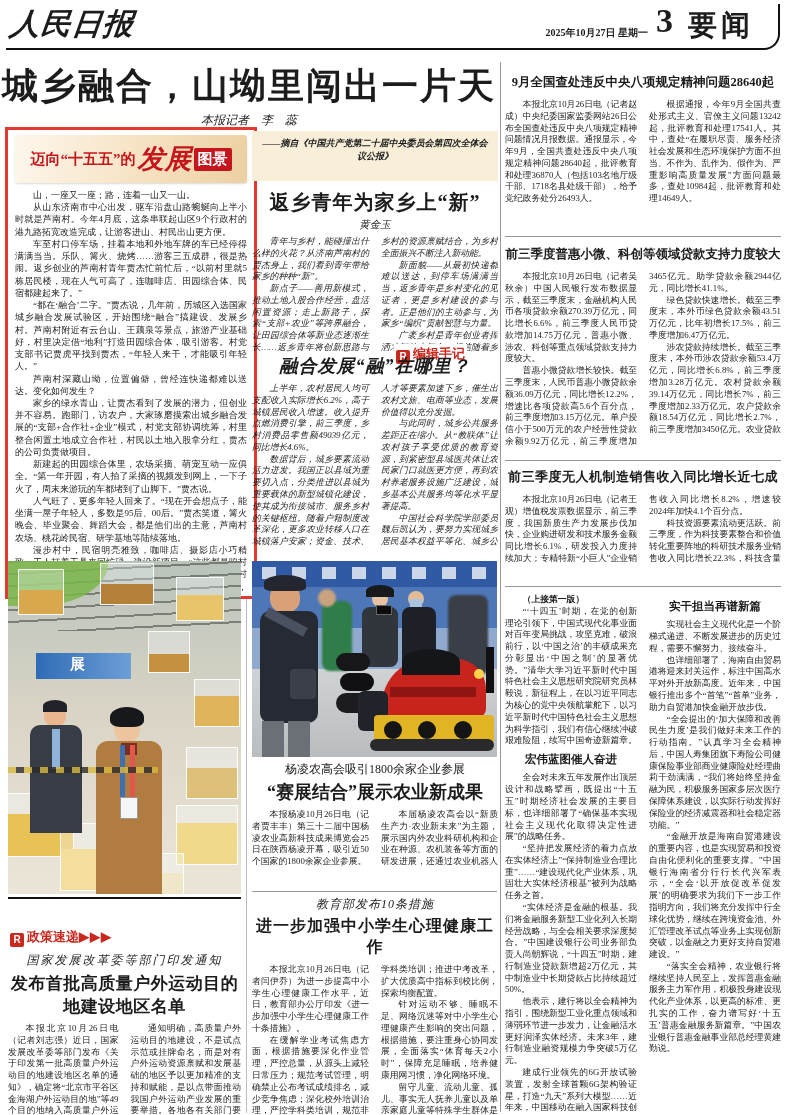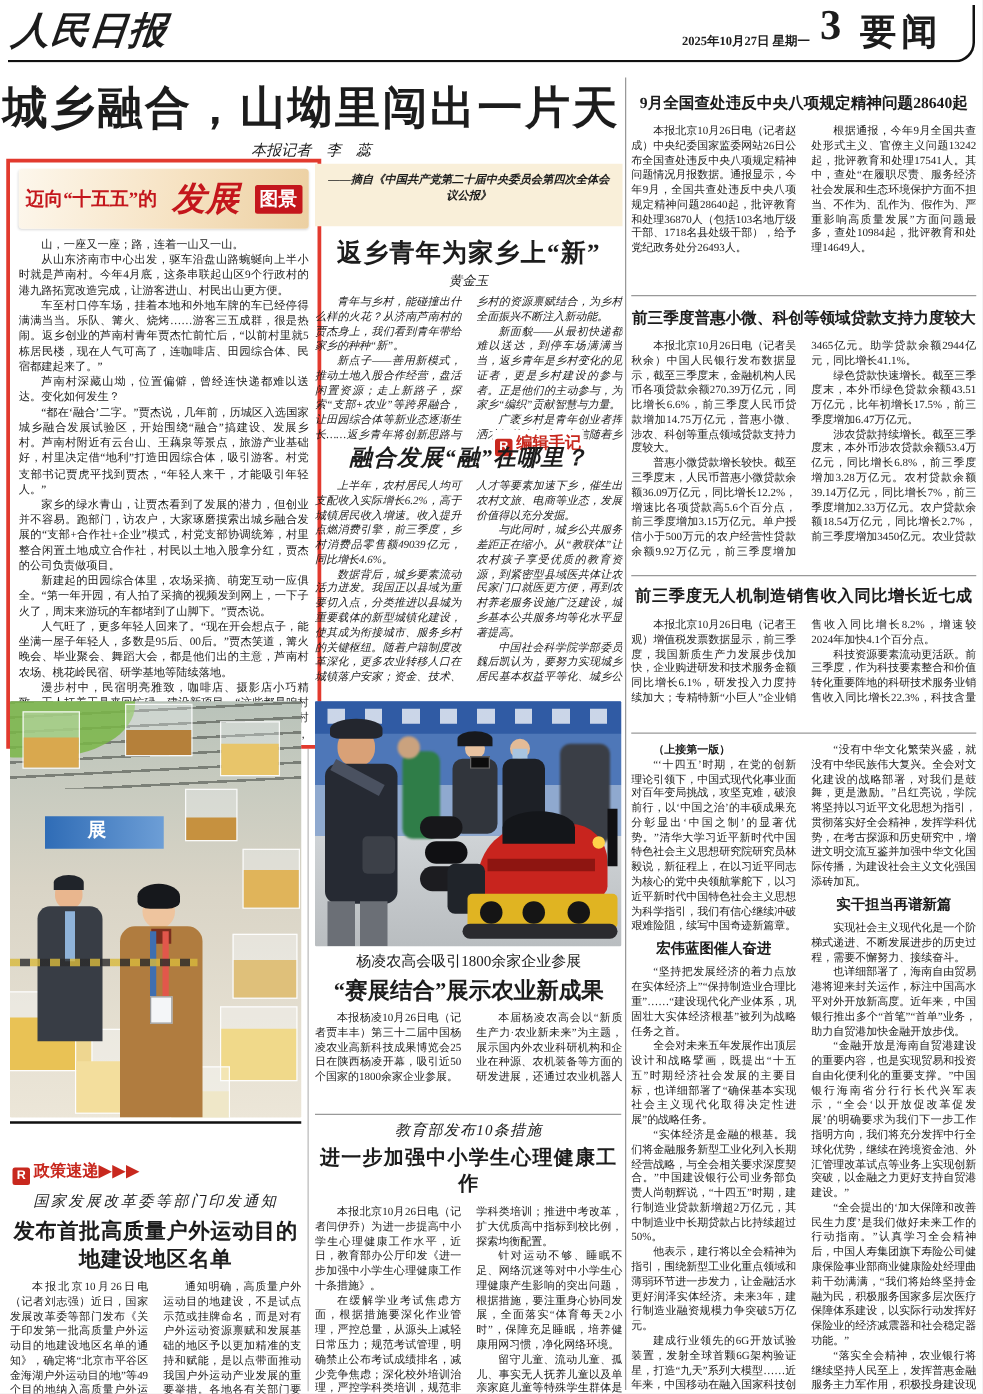--- a/index.html
+++ b/index.html
@@ -30,21 +30,21 @@
   .body .s-b{font-weight:bold;}
   .kaibody p{font-style:italic;}
   .divider{position:absolute;background:#999;}
   
   .redbox{position:absolute;left:5px;top:127px;width:232px;height:456px;border:3px solid #e23a2e;
           padding:5px 7px;box-sizing:content-box;overflow:hidden;background:#fff;}
   .banner{height:48px;background:linear-gradient(100deg,#fdf7ec,#f6e2c2 55%,#ecd0a2);
           display:flex;align-items:center;justify-content:center;border-radius:3px;
           margin-bottom:6px;box-shadow:0 1px 2px rgba(0,0,0,.15);}
   .banner .b1{color:#c4161c;font-weight:bold;font-size:15px;}
-  .banner .b2{color:#c4161c;font-weight:bold;font-style:italic;font-size:27px;margin:0 12px;}
+  .banner .b2{color:#c4161c;font-weight:bold;font-style:italic;font-size:27px;margin:0 2px;}
   .banner .b3{color:#fff;background:#c4161c;font-weight:bold;font-size:15px;padding:2px 4px;border-radius:2px;}
   .redbox .body p{font-size:9px;line-height:1.36;}
   
   .quote{position:absolute;left:252px;top:131px;width:246px;height:50px;background:#f9efd9;
          padding:6px 9px;box-sizing:border-box;overflow:hidden;}
   .quote p{margin:0;font-size:9px;font-style:italic;line-height:1.45;text-indent:2em;text-align:justify;}
   .quote .src{text-align:center;font-weight:bold;text-indent:0;}
   
   .tag{position:absolute;color:#c8281e;font-weight:bold;font-size:13px;background:#fff;padding:1px 2px;
        font-family:"Liberation Sans",sans-serif;white-space:nowrap;margin-top:24px;}
@@ -82,22 +82,22 @@
   <div class="redbox">
     <div class="banner">
       <span class="b1">迈向“十五五”的</span>
       <span class="b2">发展</span>
       <span class="b3">图景</span>
     </div>
     <div class="body">
         <p>山，一座又一座；路，连着一山又一山。</p>
         <p>从山东济南市中心出发，驱车沿盘山路蜿蜒向上半小时就是芦南村。今年4月底，这条串联起山区9个行政村的港九路拓宽改造完成，让游客进山、村民出山更方便。</p>
         <p>车至村口停车场，挂着本地和外地车牌的车已经停得满满当当。乐队、篝火、烧烤……游客三五成群，很是热闹。返乡创业的芦南村青年贾杰忙前忙后，“以前村里就5栋居民楼，现在人气可高了，连咖啡店、田园综合体、民宿都建起来了。”</p>
+        <p>“都在‘融合’二字。”贾杰说，几年前，历城区入选国家城乡融合发展试验区，开始围绕“融合”搞建设、发展乡村。芦南村附近有云台山、王藕泉等景点，旅游产业基础好，村里决定借“地利”打造田园综合体，吸引游客。村党支部书记贾虎平找到贾杰，“年轻人来干，才能吸引年轻人。”</p>
         <p>芦南村深藏山坳，位置偏僻，曾经连快递都难以送达。变化如何发生？</p>
-        <p>“都在‘融合’二字。”贾杰说，几年前，历城区入选国家城乡融合发展试验区，开始围绕“融合”搞建设、发展乡村。芦南村附近有云台山、王藕泉等景点，旅游产业基础好，村里决定借“地利”打造田园综合体，吸引游客。村党支部书记贾虎平找到贾杰，“年轻人来干，才能吸引年轻人。”</p>
         <p>家乡的绿水青山，让贾杰看到了发展的潜力，但创业并不容易。跑部门，访农户，大家琢磨摸索出城乡融合发展的“支部+合作社+企业”模式，村党支部协调统筹，村里整合闲置土地成立合作社，村民以土地入股拿分红，贾杰的公司负责做项目。</p>
         <p>新建起的田园综合体里，农场采摘、萌宠互动一应俱全。“第一年开园，有人拍了采摘的视频发到网上，一下子火了，周末来游玩的车都堵到了山脚下。”贾杰说。</p>
         <p>人气旺了，更多年轻人回来了。“现在开会想点子，能坐满一屋子年轻人，多数是95后、00后。”贾杰笑道，篝火晚会、毕业聚会、舞蹈大会，都是他们出的主意，芦南村农场、桃花岭民宿、研学基地等陆续落地。</p>
         <p>漫步村中，民宿明亮雅致，咖啡店、摄影店小巧精致，工人扛着工具来回忙碌，建设新项目。“这些都是咱村的村民，以前在外打零工，现在回到家门口就业，不出村就能挣钱。”贾杰说，村里家家住楼房，通燃气、装电梯，校车直达村口，面貌一新。</p>
       </div>
   </div>
 
   <div class="quote">
     <p class="src">——摘自《中国共产党第二十届中央委员会第四次全体会议公报》</p>
   </div>
@@ -153,33 +153,32 @@
         <p>本报北京10月26日电（记者王观）增值税发票数据显示，前三季度，我国新质生产力发展步伐加快，企业购进研发和技术服务金额同比增长6.1%，研发投入力度持续加大；专精特新“小巨人”企业销售收入同比增长8.2%，增速较2024年加快4.1个百分点。</p>
         <p>科技资源要素流动更活跃。前三季度，作为科技要素整合和价值转化重要阵地的科研技术服务业销售收入同比增长22.3%，科技含量较高的知识产权密集型产业销售收入同比增长11.5%。</p>
       </div>
   </div>
 
   <div class="art" style="left:505px;top:594px;width:276px;height:518px;display:flex;gap:12px;overflow:hidden;">
     <div class="body" style="width:132px;height:518px;">
         <p class="s-b">（上接第一版）</p>
         <p>“‘十四五’时期，在党的创新理论引领下，中国式现代化事业面对百年变局挑战，攻坚克难，破浪前行，以‘中国之治’的丰硕成果充分彰显出‘中国之制’的显著优势。”清华大学习近平新时代中国特色社会主义思想研究院研究员林毅说，新征程上，在以习近平同志为核心的党中央领航掌舵下，以习近平新时代中国特色社会主义思想为科学指引，我们有信心继续冲破艰难险阻，续写中国奇迹新篇章。</p>
         <h4 class="s-h">宏伟蓝图催人奋进</h4>
+        <p>全会对未来五年发展作出顶层设计和战略擘画，既提出“十五五”时期经济社会发展的主要目标，也详细部署了“确保基本实现社会主义现代化取得决定性进展”的战略任务。</p>
         <p>“坚持把发展经济的着力点放在实体经济上”“保持制造业合理比重”……“建设现代化产业体系，巩固壮大实体经济根基”被列为战略任务之首。</p>
-        <p>全会对未来五年发展作出顶层设计和战略擘画，既提出“十五五”时期经济社会发展的主要目标，也详细部署了“确保基本实现社会主义现代化取得决定性进展”的战略任务。</p>
         <p>“实体经济是金融的根基。我们将金融服务新型工业化列入长期经营战略，与全会相关要求深度契合。”中国建设银行公司业务部负责人尚朝辉说，“十四五”时期，建行制造业贷款新增超2万亿元，其中制造业中长期贷款占比持续超过50%。</p>
         <p>他表示，建行将以全会精神为指引，围绕新型工业化重点领域和薄弱环节进一步发力，让金融活水更好润泽实体经济。未来3年，建行制造业融资规模力争突破5万亿元。</p>
         <p>建成行业领先的6G开放试验装置，发射全球首颗6G架构验证星，打造“九天”系列大模型……近年来，中国移动在融入国家科技创新大局中不断锻造网络领域“大国重器”。</p>
       </div>
     <div class="body" style="width:132px;height:518px;">
-        <p>“没有中华文化繁荣兴盛，就没有中华民族伟大复兴。全会对文化建设的战略部署，对我们是鼓舞，更是激励。”吕红亮说，学院将坚持以习近平文化思想为指引，贯彻落实好全会精神，发挥学科优势，在考古探源和历史研究中，增进文明交流互鉴并加强中华文化国际传播，为建设社会主义文化强国添砖加瓦。</p>
         <h4 class="s-h">实干担当再谱新篇</h4>
         <p>实现社会主义现代化是一个阶梯式递进、不断发展进步的历史过程，需要不懈努力、接续奋斗。</p>
         <p>也详细部署了，海南自由贸易港将迎来封关运作，标注中国高水平对外开放新高度。近年来，中国银行推出多个“首笔”“首单”业务，助力自贸港加快金融开放步伐。</p>
+        <p>“全会提出的‘加大保障和改善民生力度’是我们做好未来工作的行动指南。”认真学习全会精神后，中国人寿集团旗下寿险公司健康保险事业部商业健康险处经理曲莉干劲满满，“我们将始终坚持金融为民，积极服务国家多层次医疗保障体系建设，以实际行动发挥好保险业的经济减震器和社会稳定器功能。”</p>
         <p>“金融开放是海南自贸港建设的重要内容，也是实现贸易和投资自由化便利化的重要支撑。”中国银行海南省分行行长代兴军表示，“全会‘以开放促改革促发展’的明确要求为我们下一步工作指明方向，我们将充分发挥中行全球化优势，继续在跨境资金池、外汇管理改革试点等业务上实现创新突破，以金融之力更好支持自贸港建设。”</p>
-        <p>“全会提出的‘加大保障和改善民生力度’是我们做好未来工作的行动指南。”认真学习全会精神后，中国人寿集团旗下寿险公司健康保险事业部商业健康险处经理曲莉干劲满满，“我们将始终坚持金融为民，积极服务国家多层次医疗保障体系建设，以实际行动发挥好保险业的经济减震器和社会稳定器功能。”</p>
         <p>“落实全会精神，农业银行将继续坚持人民至上，发挥普惠金融服务主力军作用，积极投身建设现代化产业体系，以更高的标准、更扎实的工作，奋力谱写好‘十五五’普惠金融服务新篇章。”中国农业银行普惠金融事业部总经理黄建勤说。</p>
       </div>
   </div>
 
   <div class="photo" style="left:8px;top:561px;width:233px;height:333px;background:linear-gradient(#b9c3ba,#d9d4c6 45%,#ece6d8);">
     <div style="left:0;top:0;width:233px;height:70px;background:repeating-linear-gradient(177deg,#5a5f58 0 2px,transparent 2px 12px);opacity:.7;"></div>
     <div style="left:-20px;top:-25px;width:120px;height:70px;background:#7ab648;border-radius:0 0 60% 20%;opacity:.85;"></div>
     <div style="left:28px;top:92px;width:95px;height:26px;background:linear-gradient(90deg,#2f6cb6,#6d9ed6);"></div>
     <div style="left:62px;top:94px;color:#fff;font-weight:bold;font-size:15px;font-family:'Liberation Sans',sans-serif;">展</div>
 

